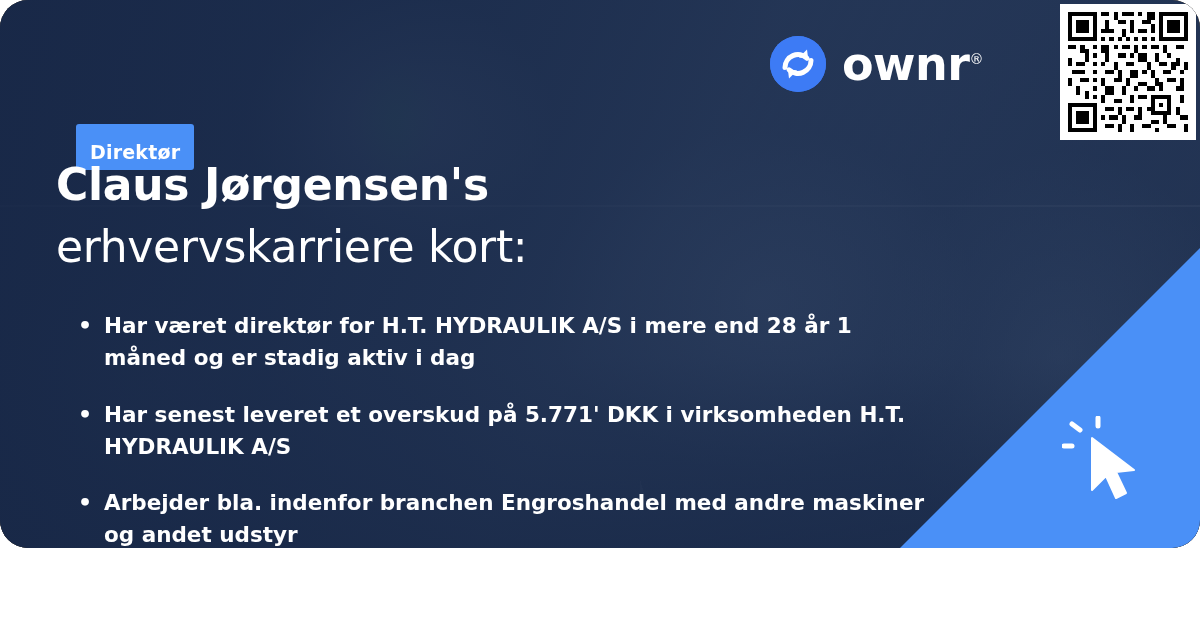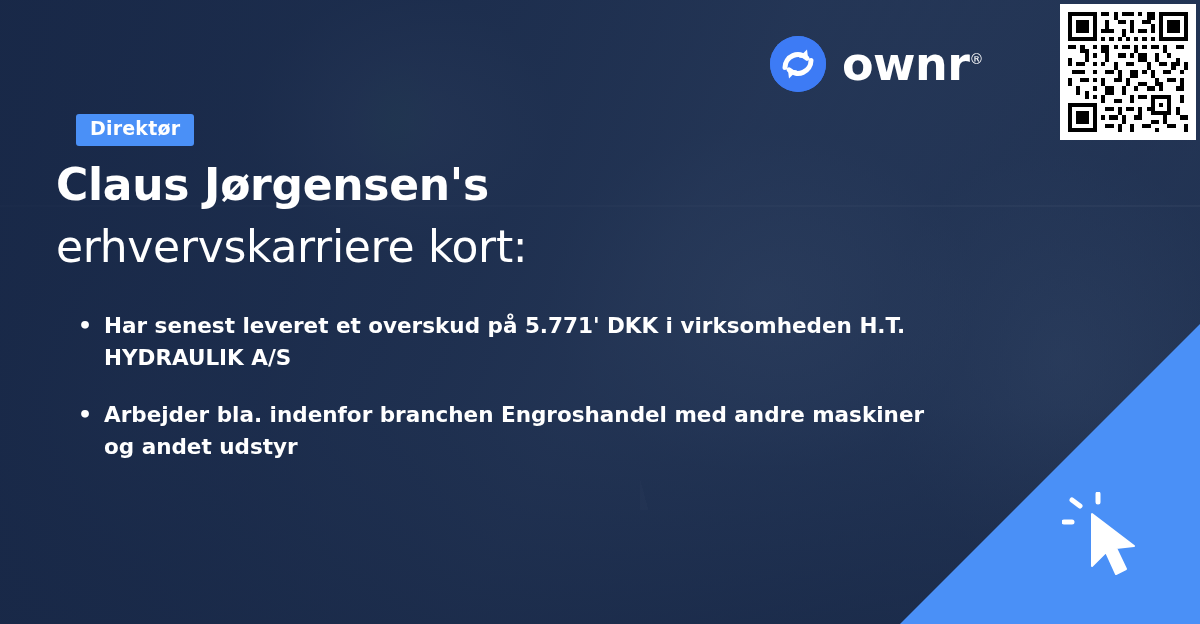--- a/index.html
+++ b/index.html
@@ -5,23 +5,24 @@
   * { box-sizing: border-box; margin: 0; padding: 0; }
   html, body {
     width: 1200px;
     height: 624px;
     overflow: hidden;
     font-family: "DejaVu Sans", "Liberation Sans", sans-serif;
   }
   #card {
     position: relative;
     width: 1200px;
-    height: 624px;
+    height: 548px;
     background: #a16207;
     overflow: hidden;
+    border-radius: 28px;
   }
 
   
   .photo {
     position: absolute;
     inset: 0;
     background:
       radial-gradient(ellipse 220px 180px at 400px 120px, rgba(200,215,230,0.30), rgba(200,215,230,0) 70%),
       radial-gradient(ellipse 300px 240px at 760px 300px, rgba(180,200,220,0.22), rgba(180,200,220,0) 72%),
       radial-gradient(ellipse 260px 300px at 1060px 360px, rgba(150,175,200,0.20), rgba(150,175,200,0) 70%),
@@ -105,27 +106,27 @@
     width: 136px;
     height: 136px;
     background: #ffffff;
     padding: 8px;
   }
   .qr svg { display: block; width: 100%; height: 100%; }
 
   
   .badge {
     position: absolute;
-    top: 114px;
+    top: 124px;
     left: 76px;
     background: #4a90f7;
     color: #ffffff;
     font-size: 19px;
     font-weight: bold;
-    padding: 3px 14px 7px;
+    padding: 17px 14px 7px;
     border-radius: 3px;
     letter-spacing: 0.2px;
   }
   .headline {
     position: absolute;
     top: 158px;
     left: 56px;
     color: #ffffff;
     font-size: 44px;
     font-weight: bold;
@@ -320,20 +321,21 @@
   </div>
 
   <div class="badge">Direktør</div>
 
   <h1 class="headline">
     <span>Claus Jørgensen's</span>
     <span class="line2">erhvervskarriere kort:</span>
   </h1>
 
   <ul class="bullets">
+    <li>Har været direktør for H.T. HYDRAULIK A/S i mere end 28 år 1 måned og er stadig aktiv i dag</li>
     <li>Har senest leveret et overskud på 5.771' DKK i virksomheden H.T. HYDRAULIK A/S</li>
     <li>Arbejder bla. indenfor branchen Engroshandel med andre maskiner og andet udstyr</li>
   </ul>
 
   <div class="corner-triangle"></div>
   <div class="cursor-mark">
     <svg viewBox="0 0 96 96" aria-hidden="true">
       <path d="M30 22 L30 74 L44 60 L54 82 L64 77 L54 56 L72 54 Z" fill="#ffffff" stroke="#ffffff" stroke-width="2" stroke-linejoin="round"></path>
       <g stroke="#ffffff" stroke-width="5" stroke-linecap="round">
         <path d="M18 14 L10 8"></path>

